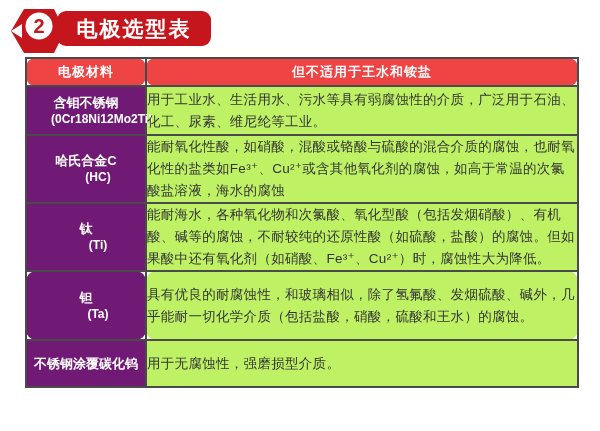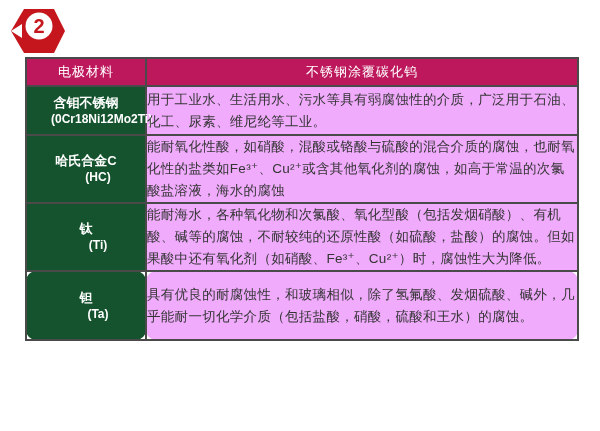--- a/index.html
+++ b/index.html
@@ -28,39 +28,40 @@
     position:absolute;left:25px;top:57px;
     width:554px;
     border-collapse:collapse;
     table-layout:fixed;
   }
   table.sel th, table.sel td{
     border:2px solid #4a4a4a;
     padding:0;
   }
   table.sel th{
-    background:#be185d;
+    background:#ef4444;
     color:#ffffff;
-    font-size:13px;font-weight:normal;
+    font-size:13px;font-weight:bold;
     height:26px;
     letter-spacing:1px;
+    border-radius:9px;
   }
   col.c-mat{width:120px;}
   td.mat{
-    background:#14532d;
+    background:#701a75;
     color:#ffffff;
     text-align:center;
     vertical-align:middle;
     font-size:13px;font-weight:bold;
     line-height:17px;
     padding:3px 2px;
   }
   td.mat .code{font-size:12px;margin-left:24px;}
   td.desc{
-    background:#f0abfc;
+    background:#bef264;
     color:#353535;
     font-size:13.5px;
     line-height:22px;
     vertical-align:middle;
     padding:3px 9px 3px 9px;
     letter-spacing:0.3px;
   }
   
   tbody tr:nth-child(1) td{height:47px;}
   tbody tr:nth-child(2) td{height:41px;}
@@ -73,31 +74,34 @@
 </head>
 <body>
 
 <div class="hdr">
   <svg class="badge" viewBox="0 0 56 50">
     <polygon points="1,26 14,4 44,4 55,26 44,48 14,48" fill="#c4161c"></polygon>
     <polygon points="1,26 12,19 12,33" fill="#ffffff"></polygon>
     <circle cx="29" cy="21" r="13.5" fill="#ffffff"></circle>
     <text x="29" y="28" text-anchor="middle" font-size="20" font-weight="bold" fill="#c4161c">2</text>
   </svg>
+  <div class="banner">
+    <span>电极选型表</span>
+  </div>
 </div>
 
 <table class="sel">
   <colgroup>
       <col class="c-mat">
       <col>
     </colgroup>
   <thead>
     <tr>
       <th>电极材料</th>
-      <th>不锈钢涂覆碳化钨</th>
+      <th>但不适用于王水和铵盐</th>
     </tr>
   </thead>
   <tbody>
       <tr>
         <td class="mat">
           <div>含钼不锈钢</div>
           <div class="code">(0Cr18Ni12Mo2Ti)</div>
         </td>
         <td class="desc">用于工业水、生活用水、污水等具有弱腐蚀性的介质，广泛用于石油、化工、尿素、维尼纶等工业。</td>
       </tr>
@@ -115,14 +119,20 @@
         </td>
         <td class="desc">能耐海水，各种氧化物和次氯酸、氧化型酸（包括发烟硝酸）、有机酸、碱等的腐蚀，不耐较纯的还原性酸（如硫酸，盐酸）的腐蚀。但如果酸中还有氧化剂（如硝酸、Fe³⁺、Cu²⁺）时，腐蚀性大为降低。</td>
       </tr>
       <tr>
         <td class="mat">
           <div>钽</div>
           <div class="code">(Ta)</div>
         </td>
         <td class="desc">具有优良的耐腐蚀性，和玻璃相似，除了氢氟酸、发烟硫酸、碱外，几乎能耐一切化学介质（包括盐酸，硝酸，硫酸和王水）的腐蚀。</td>
       </tr>
+      <tr>
+        <td class="mat">
+          <div>不锈钢涂覆碳化钨</div>
+        </td>
+        <td class="desc">用于无腐蚀性，强磨损型介质。</td>
+      </tr>
     </tbody>
 </table>
 
 </body></html>

